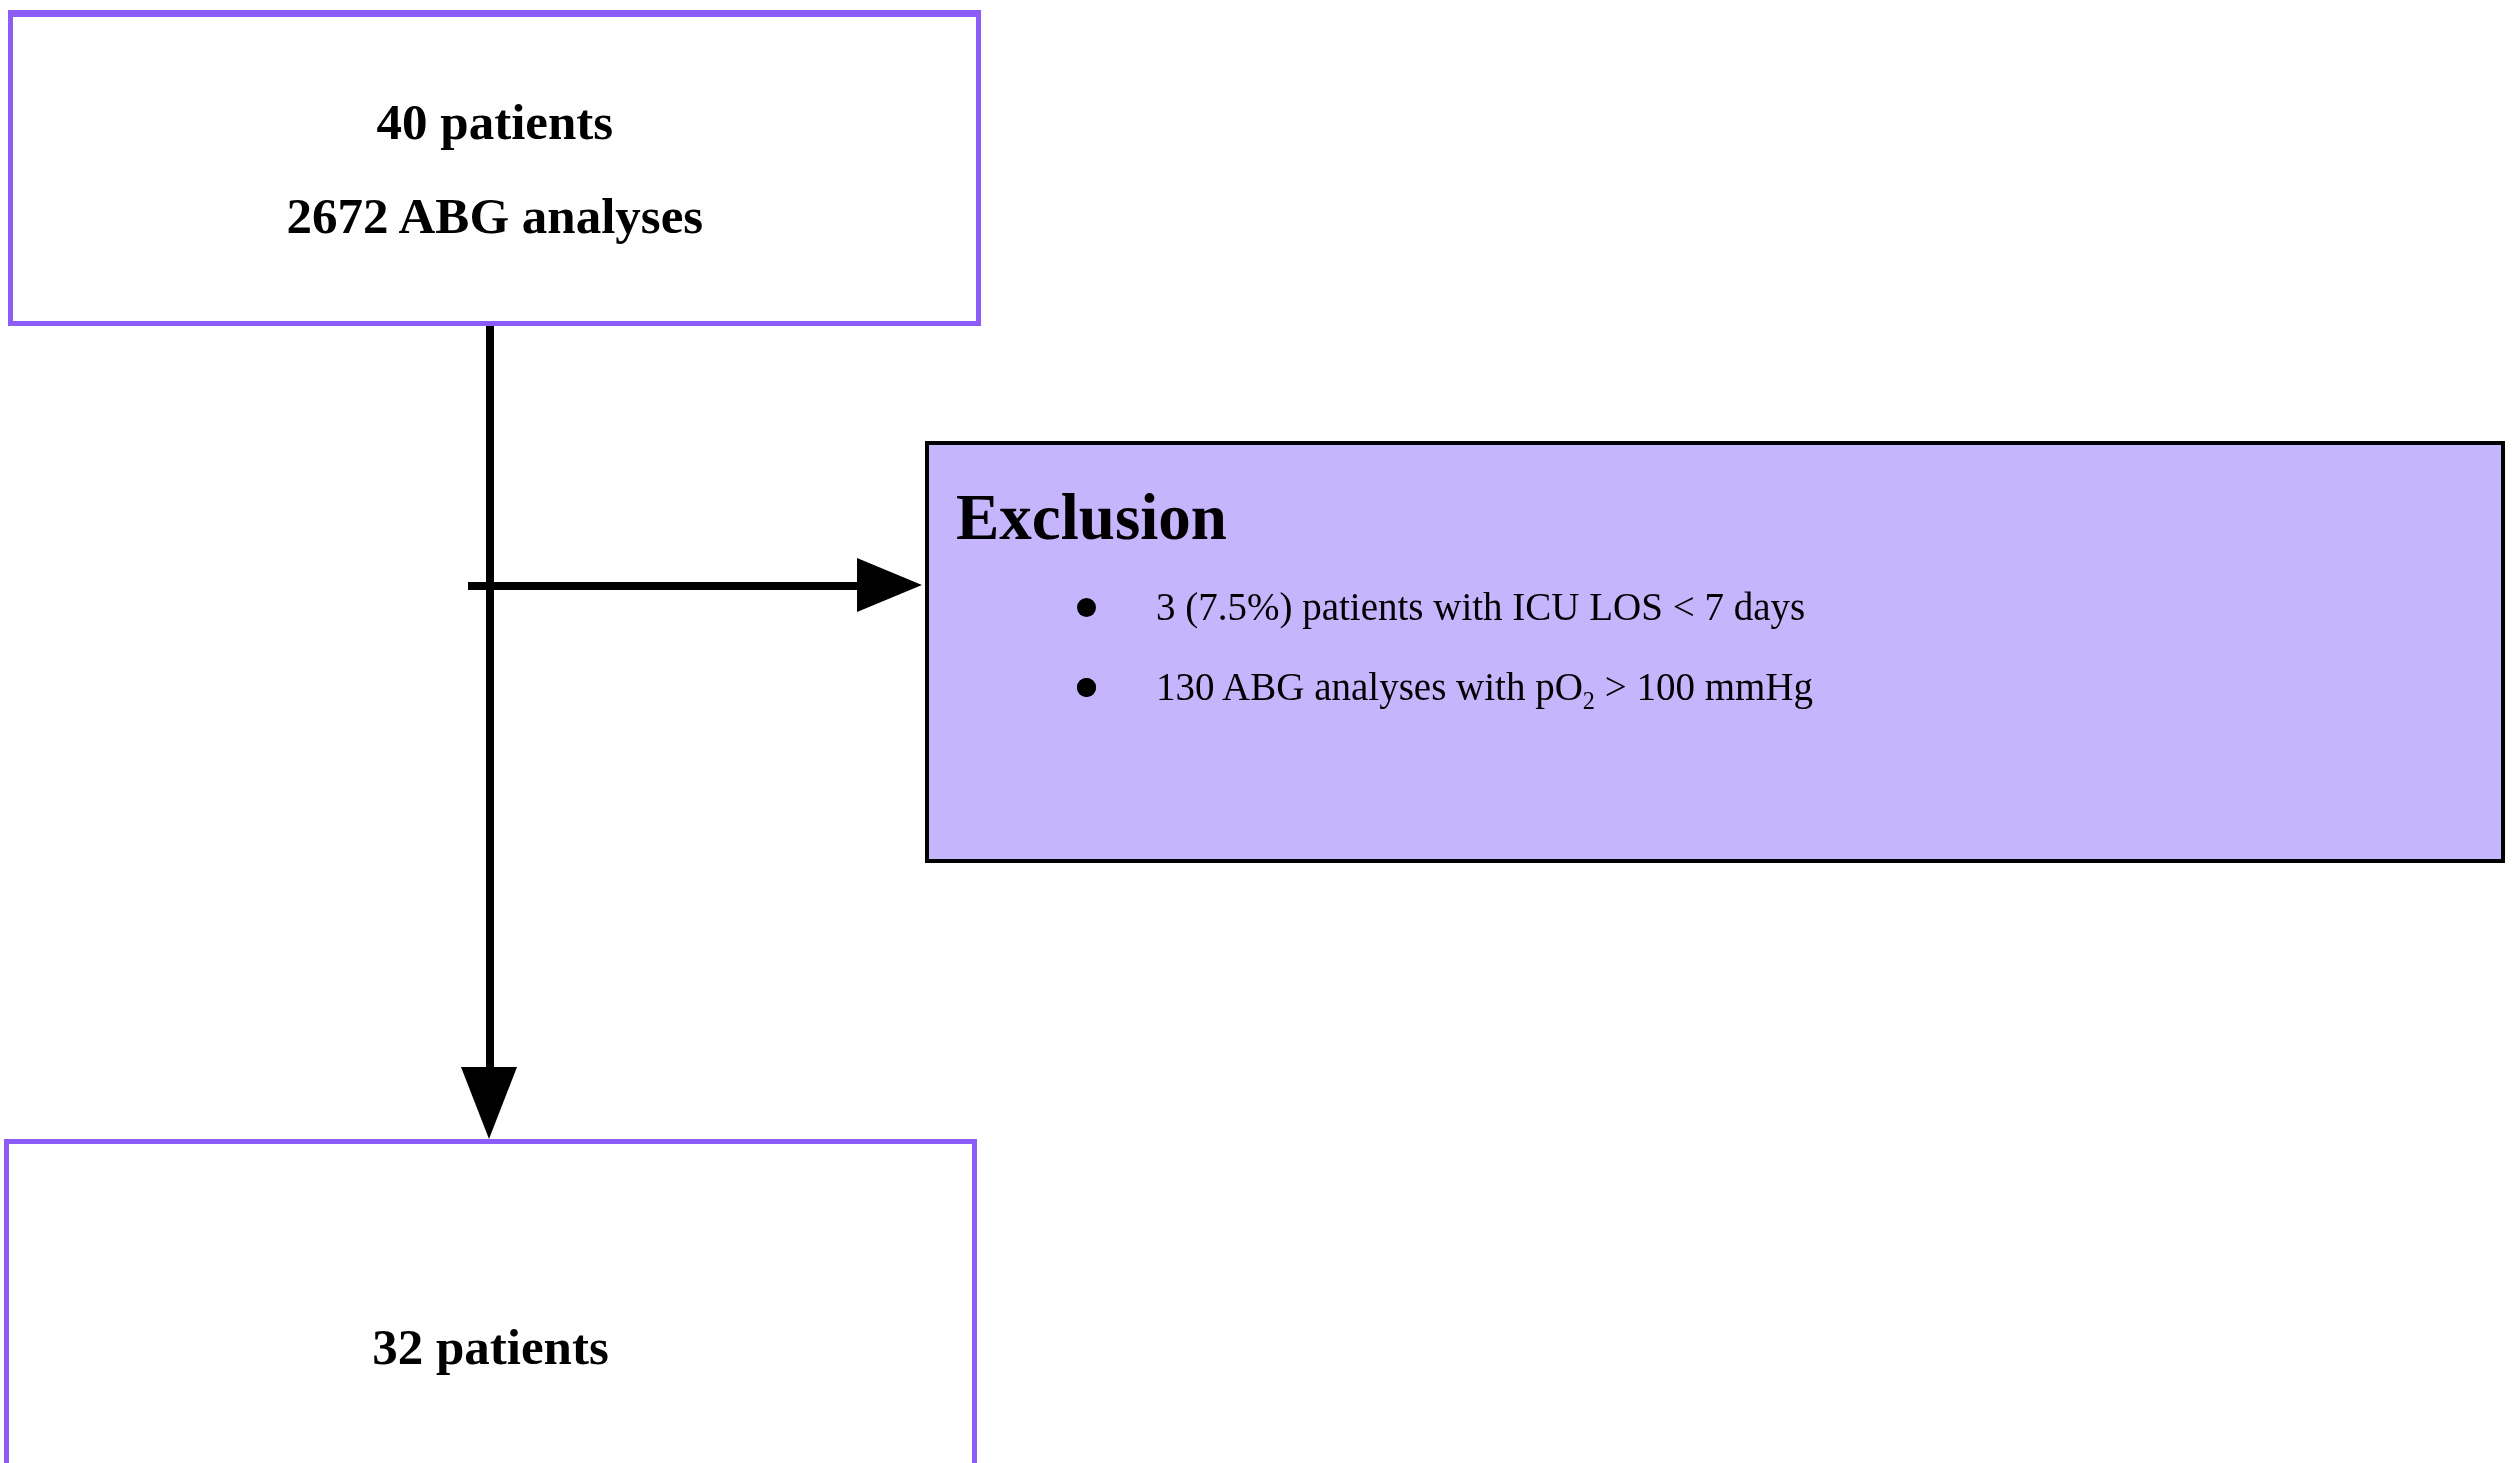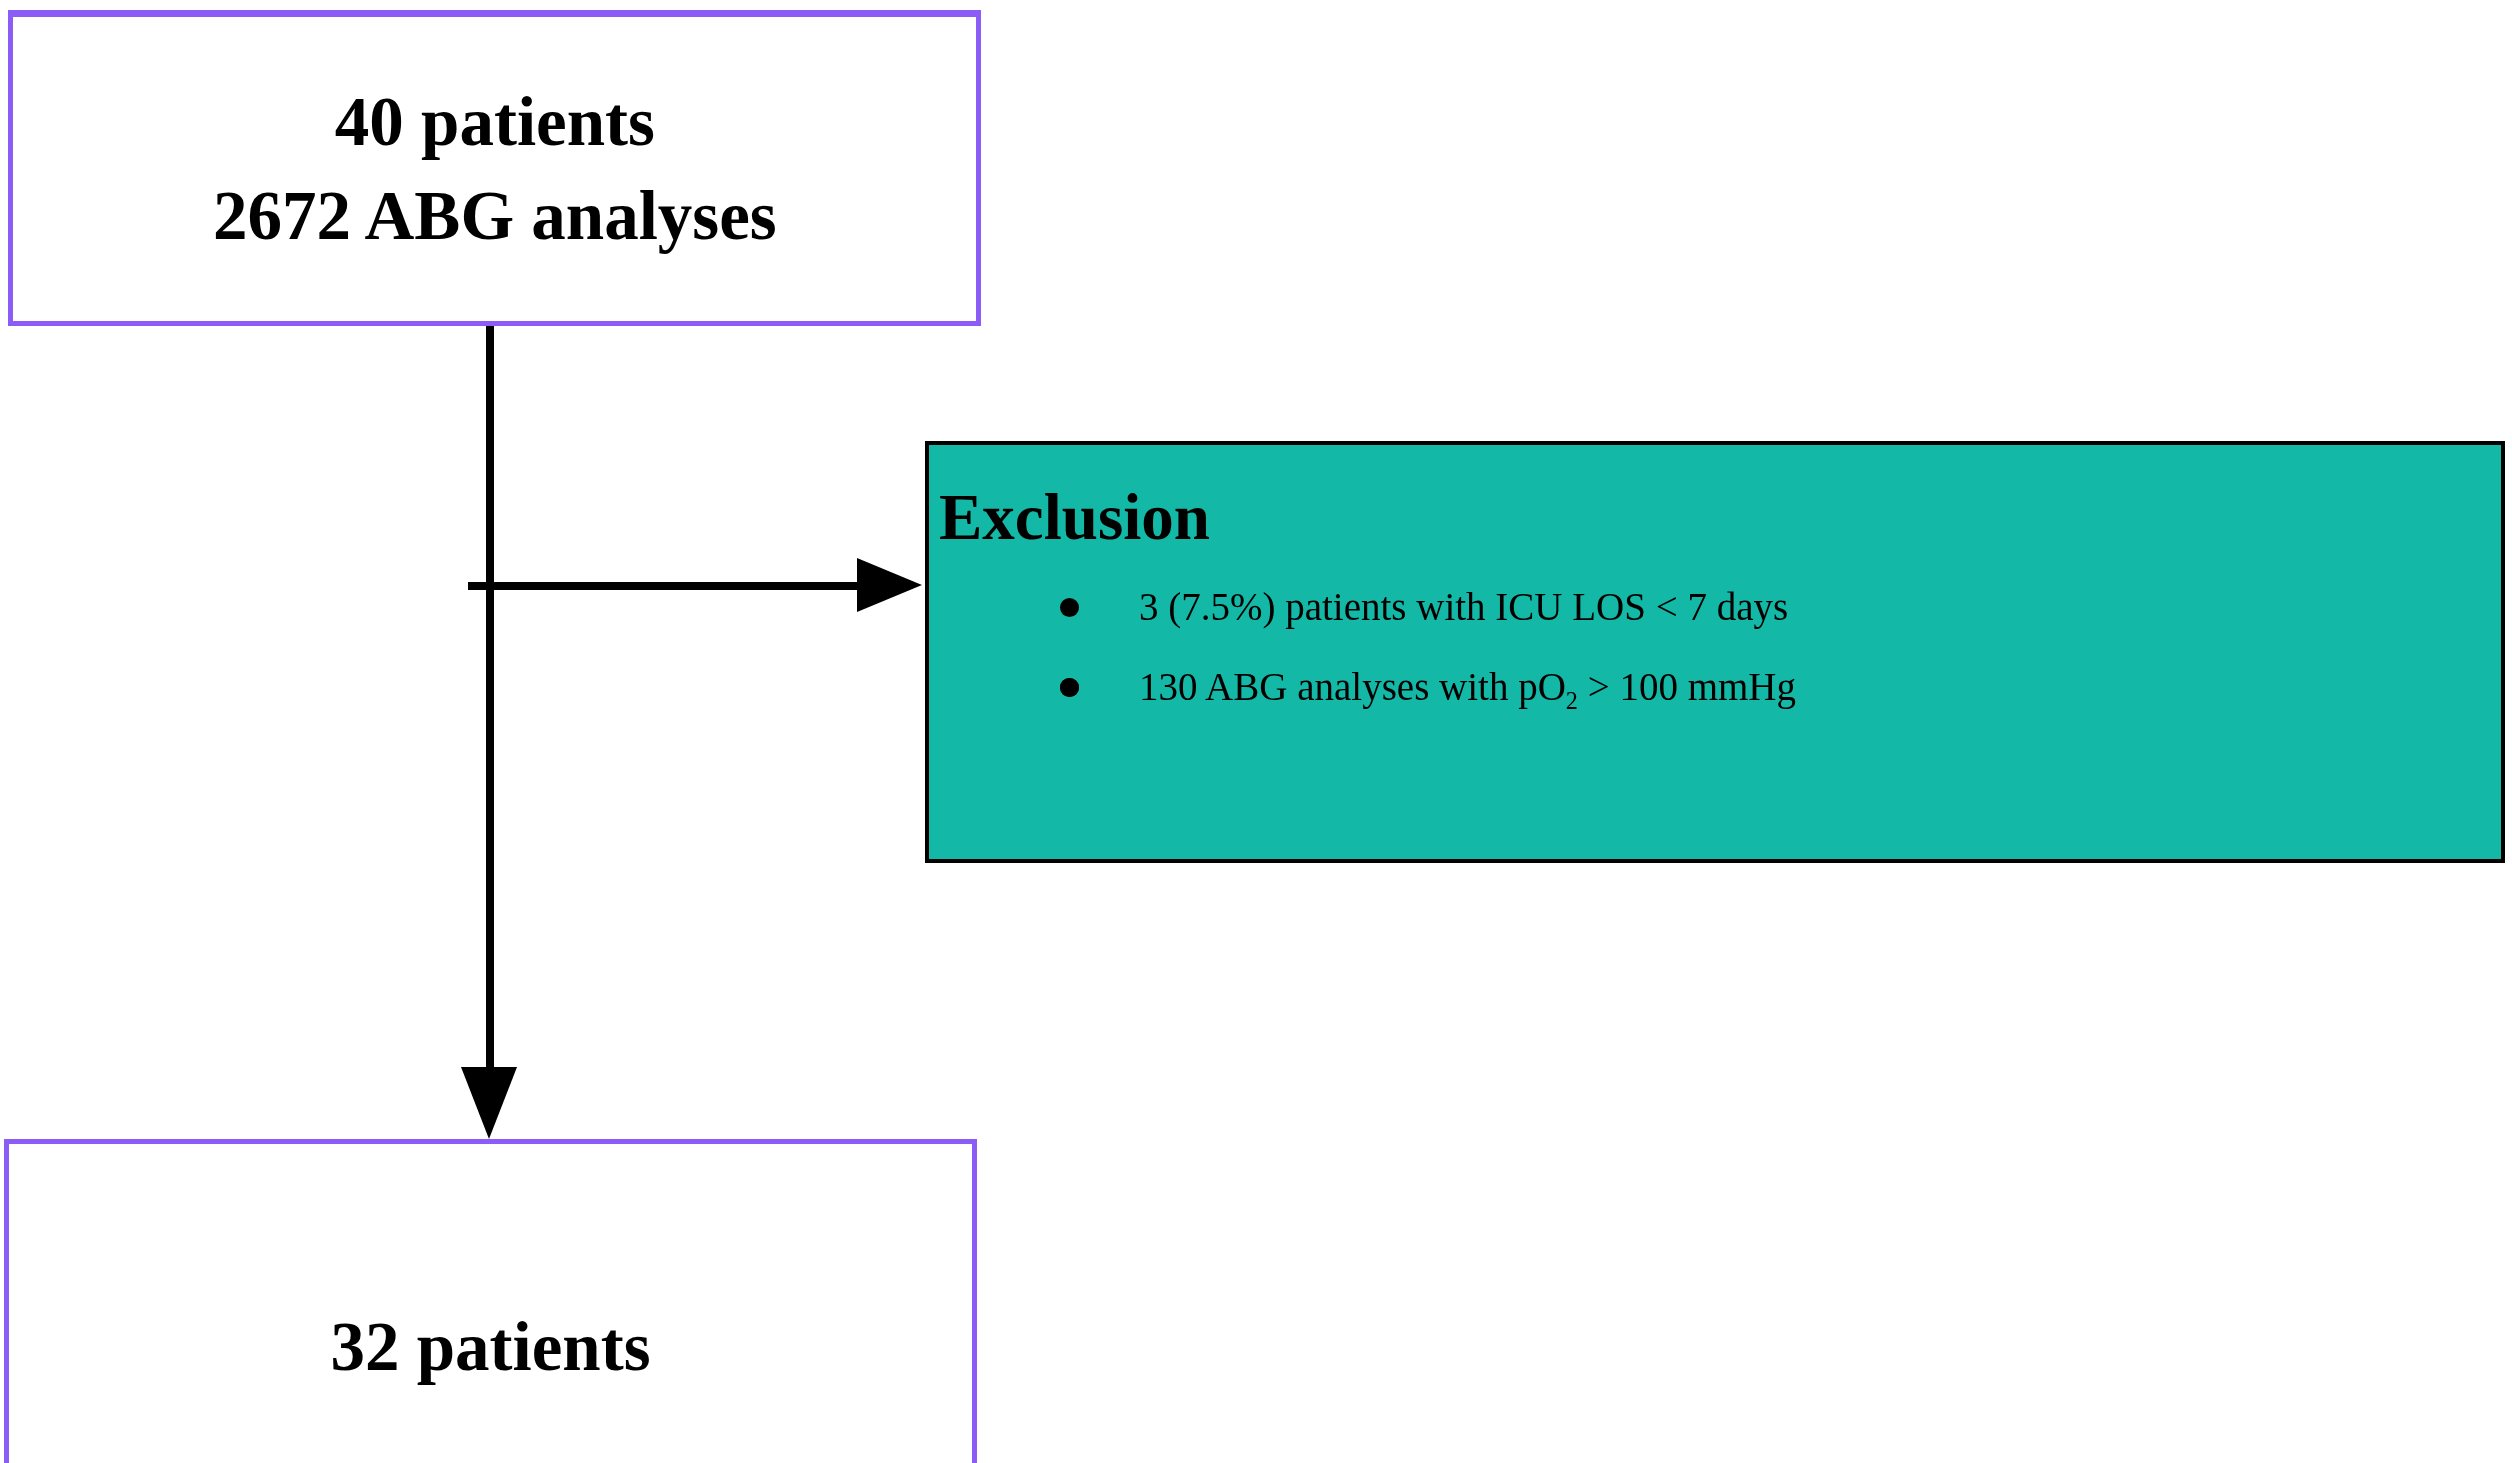--- a/index.html
+++ b/index.html
@@ -17,34 +17,34 @@
   .flow-box {
     position: absolute;
     background: #ffffff;
     border: 5px solid #8b5cf6;
     display: flex;
     flex-direction: column;
     align-items: center;
     justify-content: center;
     text-align: center;
     font-weight: bold;
-    font-size: 69px;
+    font-size: 51px;
     line-height: 94px;
   }
   #top-box    { left: 8.4px;  top: 10px;   width: 973px; height: 316px; border-top-width: 7.5px; }
   #bottom-box { left: 4px;  top: 1139px; width: 973px; height: 415px; }
 
   
   #exclusion-box {
     position: absolute;
     left: 925px; top: 441px;
     width: 1580px; height: 422px;
-    background: #14b8a6;
+    background: #c4b5fd;
     border: 4.2px solid #000000;
-    padding: 33px 25px 0 10px;
+    padding: 33px 25px 0 27px;
   }
   .exclusion-title {
     font-weight: bold;
     font-size: 65px;
     line-height: 79px;
   }
   .exclusion-list {
     list-style: none;
     margin-top: 10px;
     padding-left: 121px;

